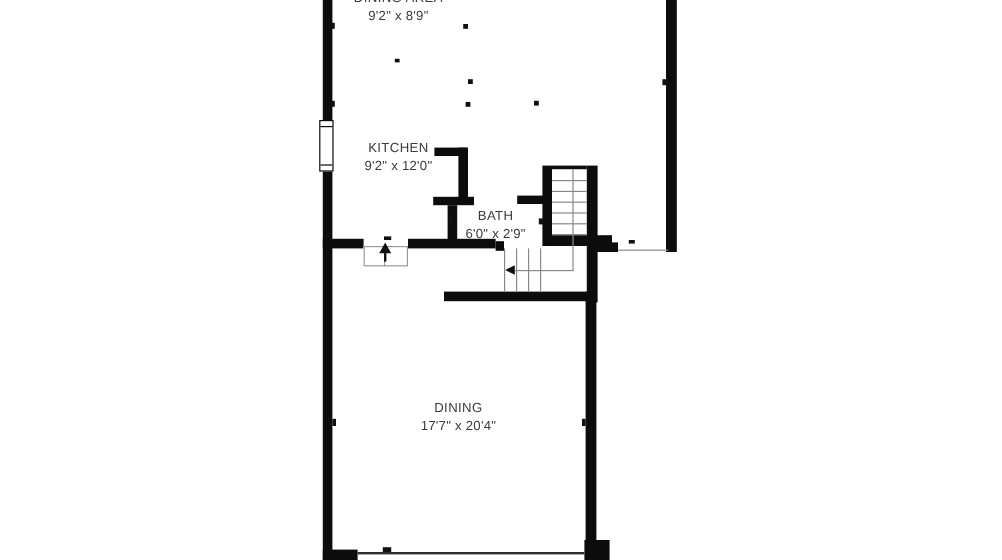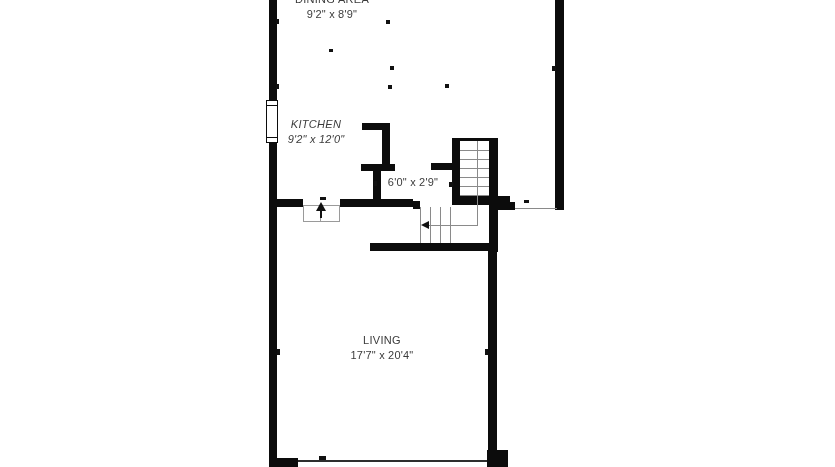--- a/index.html
+++ b/index.html
@@ -110,25 +110,26 @@
   <div class="tick" style="left:374px;top:181px;width:3px;height:5px;"></div>
   <div class="tick" style="left:449px;top:182px;width:4px;height:5px;"></div>
   <div class="tick" style="left:524px;top:200px;width:5px;height:3px;"></div>
   <div class="tick" style="left:277px;top:349px;width:3px;height:6px;"></div>
   <div class="tick" style="left:485px;top:349px;width:3px;height:6px;"></div>
 
   <div class="room-label" style="left:252px;top:-7px;">
     <div class="name">DINING AREA</div>
     <div class="dims">9'2" x 8'9"</div>
   </div>
-  <div class="room-label" style="left:236px;top:118px;font-style:italic;">
+  <div class="room-label" style="left:252px;top:118px;">
     <div class="name">KITCHEN</div>
     <div class="dims">9'2" x 12'0"</div>
   </div>
   <div class="room-label" style="left:333px;top:174px;">
+    <div class="name">BATH</div>
     <div class="dims">6'0" x 2'9"</div>
   </div>
   <div class="room-label" style="left:302px;top:334px;">
-    <div class="name">LIVING</div>
+    <div class="name">DINING</div>
     <div class="dims">17'7" x 20'4"</div>
   </div>
 
 </div>
 
 </body></html>

